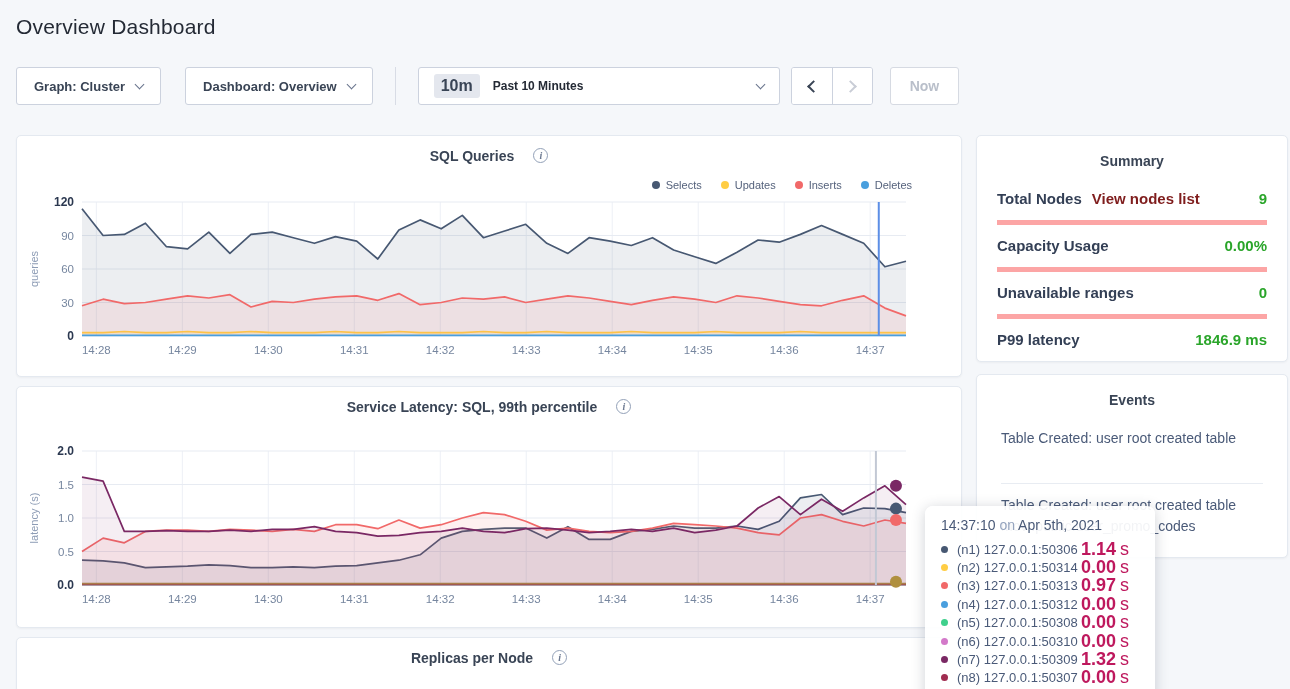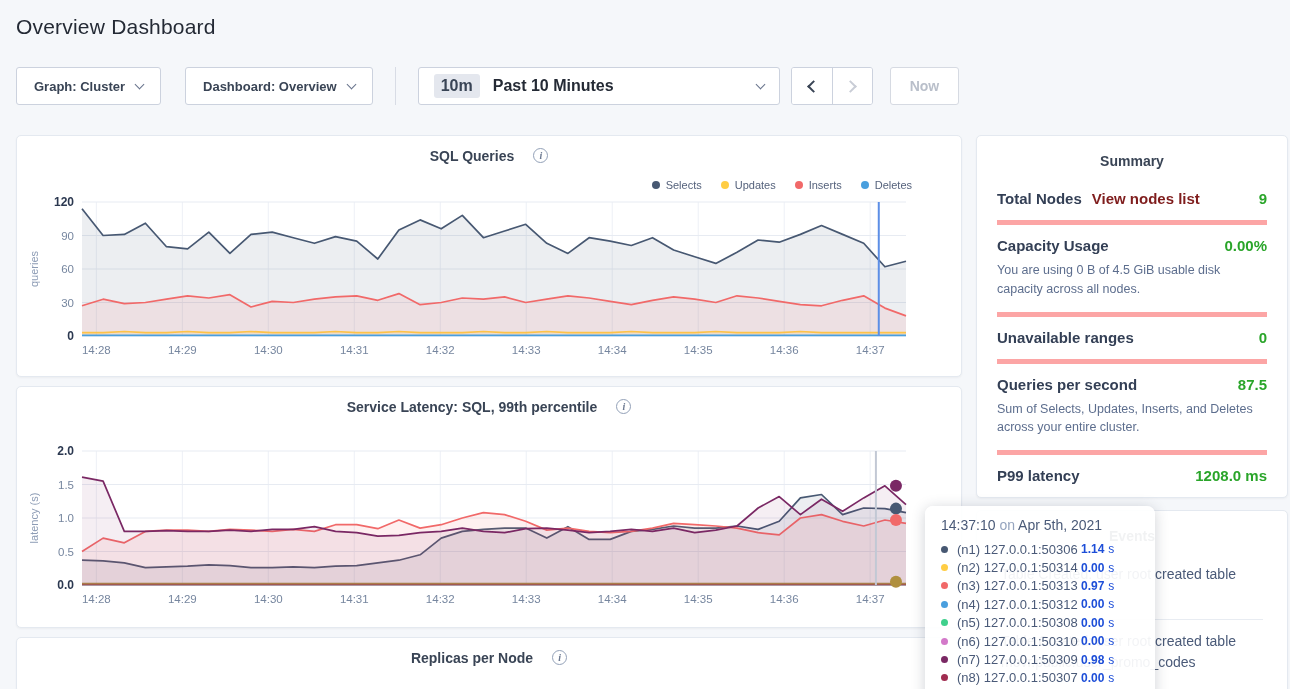--- a/index.html
+++ b/index.html
@@ -12,21 +12,21 @@
   .dd{display:flex;align-items:center;gap:11px;height:38px;padding:0 17px;background:#fff;
     border:1px solid #ccd2de;border-radius:3px;font-size:13px;font-weight:700;color:#394455;cursor:pointer;
     font-family:inherit;}
   .dd.graph{margin-right:24px;}
   .vdiv{width:1px;height:38px;background:#d8dce5;margin:0 22px;}
   .chev{width:7px;height:7px;border-right:1.6px solid #68748c;border-bottom:1.6px solid #68748c;
     transform:rotate(45deg);margin-top:-4px;display:inline-block;}
   .timebox{display:flex;align-items:center;height:38px;width:362px;background:#fff;border:1px solid #ccd2de;
     border-radius:3px;padding:0 15px;cursor:pointer;font-family:inherit;}
   .pill{background:#e4e7ee;border-radius:3px;padding:3px 7px;font-size:16px;font-weight:700;color:#394455;margin-right:13px;}
-  .time-label{font-size:16px;font-weight:700;color:#242a35;flex:1;text-align:left;}
+  .time-label{font-size:12px;font-weight:700;color:#242a35;flex:1;text-align:left;}
   .pager{display:flex;margin-left:11px;border:1px solid #ccd2de;border-radius:3px;overflow:hidden;background:#fff;height:38px;}
   .nav-btn{width:40px;height:100%;display:flex;align-items:center;justify-content:center;background:#fff;border:none;cursor:pointer;}
   .nav-btn + .nav-btn{border-left:1px solid #ccd2de;}
   .arr{width:9px;height:9px;display:inline-block;}
   .arr.left{border-left:2.5px solid #394455;border-bottom:2.5px solid #394455;transform:rotate(45deg);margin-left:4px;}
   .arr.right{border-right:2.5px solid #c9cdd6;border-top:2.5px solid #c9cdd6;transform:rotate(45deg);margin-right:4px;}
   .now-btn{margin-left:17px;height:38px;padding:0 19px;background:#fff;border:1px solid #d6dae2;border-radius:3px;
     font-size:14px;font-weight:700;color:#b9bfca;cursor:default;font-family:inherit;}
   
   .layout{display:flex;gap:14px;margin:27px 0 0 16px;align-items:flex-start;}
@@ -59,21 +59,21 @@
   .ev-item + .ev-item{border-top:1px solid #e8ecf2;}
   .ev-item.tall{min-height:66px;}
   
   .tooltip{position:absolute;left:925px;top:506px;width:230px;background:rgba(255,255,255,.93);
     border-radius:8px;box-shadow:0 2px 14px rgba(40,50,70,.22);padding:11px 16px 12px;z-index:20;}
   .tt-title{font-size:14px;color:#4a5a78;margin-bottom:7px;}
   .tt-conn{color:#95a4be;}
   .tt-row{display:flex;align-items:center;height:18.4px;font-size:13px;color:#4a5a78;}
   .tt-dot{width:7px;height:7px;border-radius:50%;margin-right:9px;flex:0 0 7px;}
   .tt-label{flex:0 0 124px;white-space:nowrap;}
-  .tt-val{font-weight:700;color:#1d4ed8;font-size:12px;white-space:nowrap;}
+  .tt-val{font-weight:700;color:#be185d;font-size:18px;white-space:nowrap;}
   .tt-unit{font-weight:400;margin-left:4px;}
 </style>
 </head>
 <body>
 
 <div class="page">
 
   <div class="title">Overview Dashboard</div>
 
   <div class="controls">
@@ -246,39 +246,31 @@
                 <span class="sum-label">Total Nodes</span>
                 <span class="sum-link">View nodes list</span>
                 <span class="sum-value">9</span>
               </div>
             </div>
             <div class="sum-row">
               <div class="sum-main">
                 <span class="sum-label">Capacity Usage</span>
                 <span class="sum-value">0.00%</span>
               </div>
-              <div class="sum-desc">You are using 0 B of 4.5 GiB usable disk capacity across all nodes.</div>
             </div>
             <div class="sum-row">
               <div class="sum-main">
                 <span class="sum-label">Unavailable ranges</span>
                 <span class="sum-value">0</span>
               </div>
             </div>
             <div class="sum-row">
               <div class="sum-main">
-                <span class="sum-label">Queries per second</span>
-                <span class="sum-value">87.5</span>
-              </div>
-              <div class="sum-desc">Sum of Selects, Updates, Inserts, and Deletes across your entire cluster.</div>
-            </div>
-            <div class="sum-row">
-              <div class="sum-main">
                 <span class="sum-label">P99 latency</span>
-                <span class="sum-value">1208.0 ms</span>
+                <span class="sum-value">1846.9 ms</span>
               </div>
             </div>
           </div>
       </aside>
       <aside class="panel events">
         <div class="side-head">Events</div>
         <div id="event-items">
             <div class="ev-item tall">Table Created: user root created table</div>
             <div class="ev-item">Table Created: user root created table movr.public.user_promo_codes</div>
           </div>
@@ -325,21 +317,21 @@
         </div>
         <div class="tt-row">
           <span class="tt-dot" style="background: rgb(211, 121, 201);"></span>
           <span class="tt-label">(n6) 127.0.0.1:50310</span>
           <span class="tt-val">0.00</span>
           <span class="tt-val tt-unit">s</span>
         </div>
         <div class="tt-row">
           <span class="tt-dot" style="background: rgb(122, 40, 100);"></span>
           <span class="tt-label">(n7) 127.0.0.1:50309</span>
-          <span class="tt-val">0.98</span>
+          <span class="tt-val">1.32</span>
           <span class="tt-val tt-unit">s</span>
         </div>
         <div class="tt-row">
           <span class="tt-dot" style="background: rgb(160, 44, 80);"></span>
           <span class="tt-label">(n8) 127.0.0.1:50307</span>
           <span class="tt-val">0.00</span>
           <span class="tt-val tt-unit">s</span>
         </div>
         <div class="tt-row">
           <span class="tt-dot" style="background: rgb(176, 144, 63);"></span>

